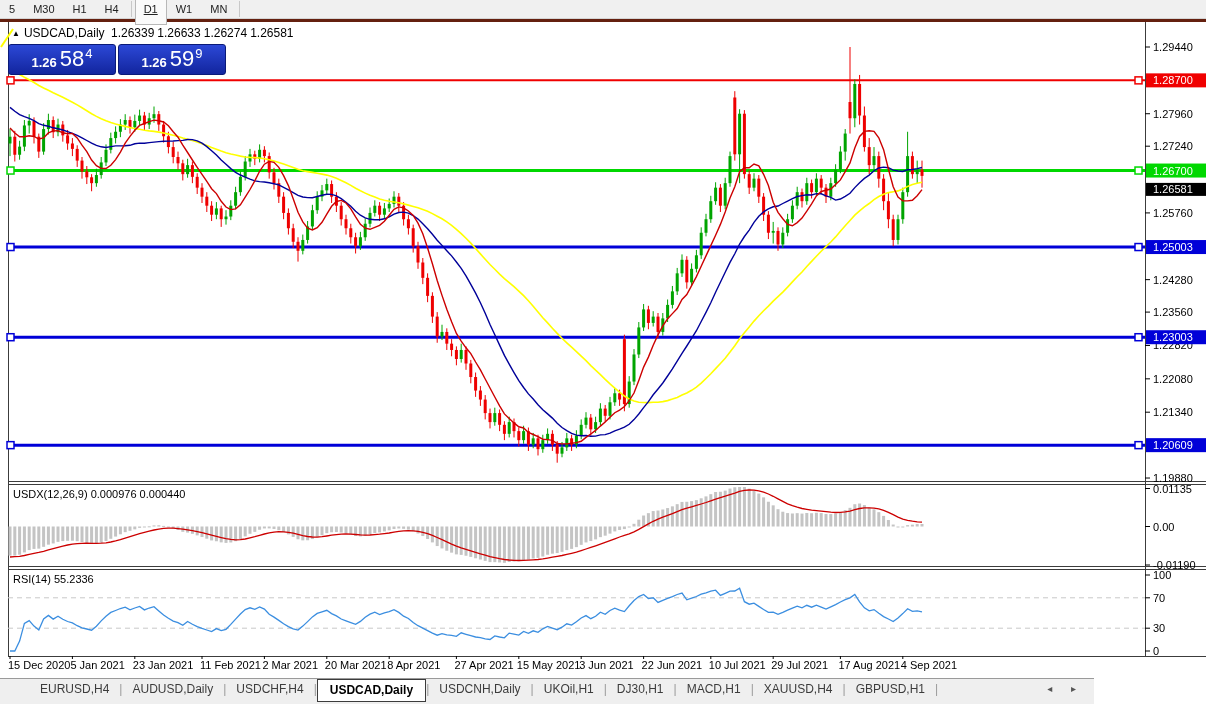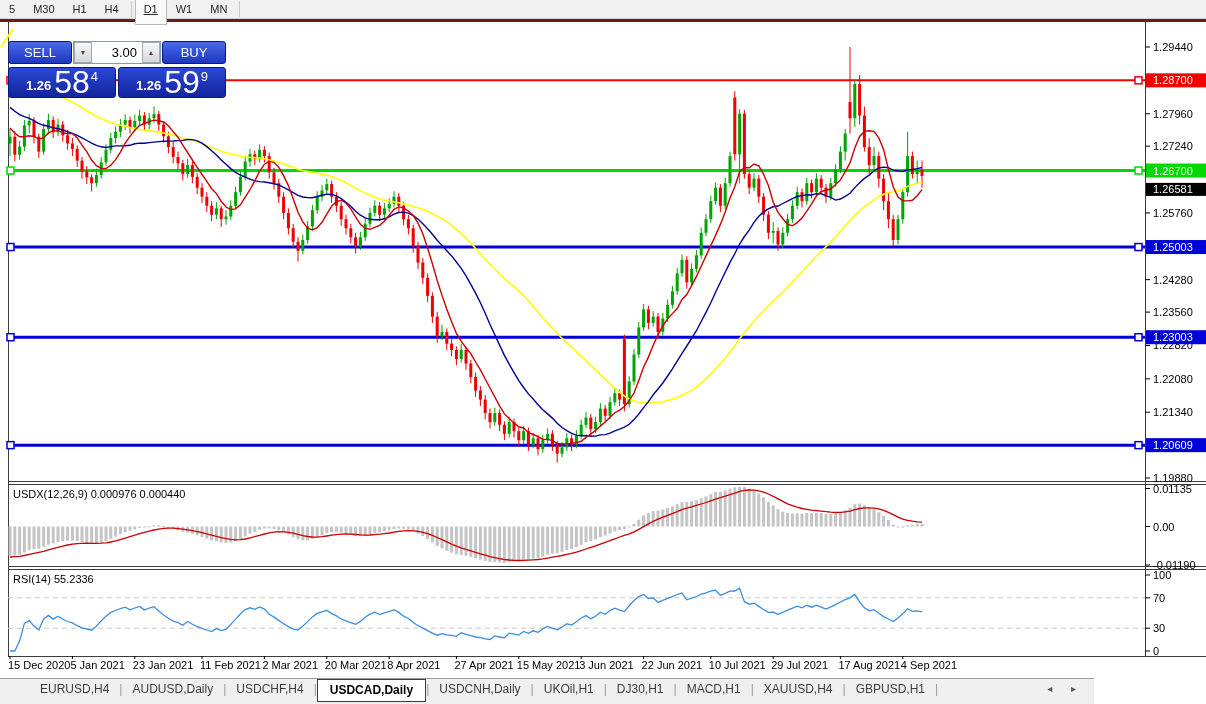--- a/index.html
+++ b/index.html
@@ -24,21 +24,21 @@
     text-align:center;line-height:21px;background:linear-gradient(#4a6ae6,#1c38c0);cursor:pointer;box-sizing:border-box;}
   #tp-spin{flex:1;margin:0 1px;height:23px;background:#fff;border:1px solid #7f9db9;box-sizing:border-box;display:flex;}
   .spin-btn{width:18px;background:linear-gradient(#f8f8f8,#d6d6d6);border:1px solid #a8a8a8;box-sizing:border-box;
     font-size:8px;color:#446;text-align:center;line-height:20px;cursor:pointer;}
   #tp-vol{flex:1;font-size:13px;color:#000;text-align:right;line-height:21px;padding-right:5px;}
   #tp-bottom{display:flex;height:33px;margin-top:1px;align-items:flex-end;}
   .tp-price{flex:1;border:1px solid #0a1a78;border-radius:3px;background:linear-gradient(#2c48d6,#12259e);
     color:#fff;display:flex;align-items:flex-end;justify-content:center;padding-bottom:1px;box-sizing:border-box;cursor:pointer;}
   .tp-price:first-child{margin-right:2px;}
   .tp-small{font-size:13px;font-weight:bold;margin-right:3px;margin-bottom:3px;}
-  .tp-big{font-size:32px;line-height:28px;}
+  .tp-big{font-size:22px;line-height:28px;}
   .tp-sup{font-size:13px;margin-left:1px;margin-bottom:12px;}
   
   .pane-label{position:absolute;z-index:20;font-size:11px;color:#000;white-space:nowrap;}
   
   #tab-bar{position:absolute;left:0;top:678px;width:1094px;height:26px;background:#efefef;
     border-top:1px solid #9a9a9a;z-index:30;display:flex;align-items:flex-start;font-size:12px;color:#3c3c3c;}
   .tab{padding:3px 10px 4px 10px;cursor:pointer;white-space:nowrap;}
   .tab.active{background:#fff;border:1px solid #3c3c3c;border-top-width:1px;font-weight:bold;color:#000;
     margin-top:0;padding:3px 12px 4px 12px;}
   .tab-sep{color:#9a9a9a;padding-top:3px;}
@@ -58,31 +58,23 @@
       <div class="tf-item">H4</div>
       <div class="tf-sep"></div>
       <div class="tf-item active">D1</div>
       <div class="tf-item">W1</div>
       <div class="tf-item">MN</div>
       <div class="tf-sep"></div>
     </div>
 
   <div id="chart-top-edge"></div>
 
+  <div id="chart-title"><span class="tri">▲</span><span>USDCAD,Daily</span> <span>1.26339</span><span>1.26633</span><span>1.26274</span><span>1.26581</span></div>
 
   <div id="trade-panel">
-    <div id="tp-top">
-      <div class="tp-btn">SELL</div>
-      <div id="tp-spin">
-        <div class="spin-btn">▾</div>
-        <div id="tp-vol">3.00</div>
-        <div class="spin-btn">▴</div>
-      </div>
-      <div class="tp-btn">BUY</div>
-    </div>
     <div id="tp-bottom">
       <div class="tp-price">
         <span class="tp-small">1.26</span>
         <span class="tp-big">58</span>
         <span class="tp-sup">4</span>
       </div>
       <div class="tp-price">
         <span class="tp-small">1.26</span>
         <span class="tp-big">59</span>
         <span class="tp-sup">9</span>

